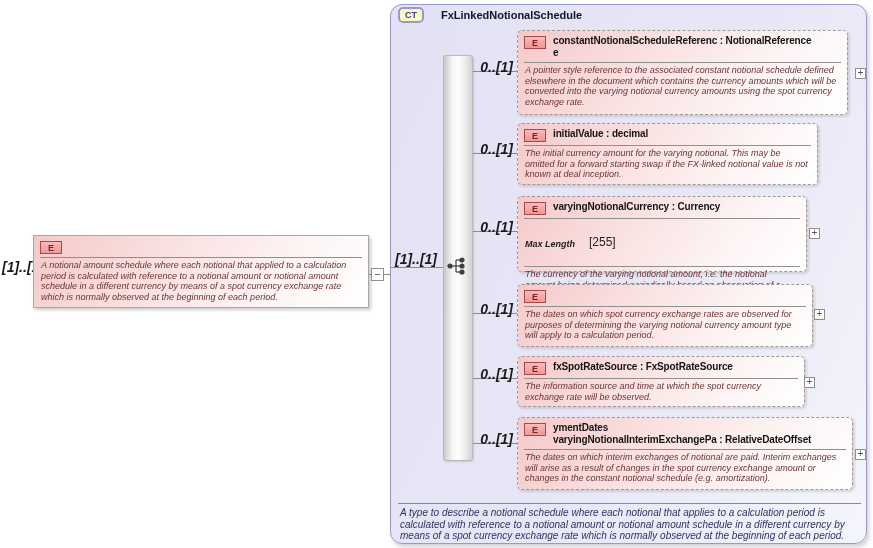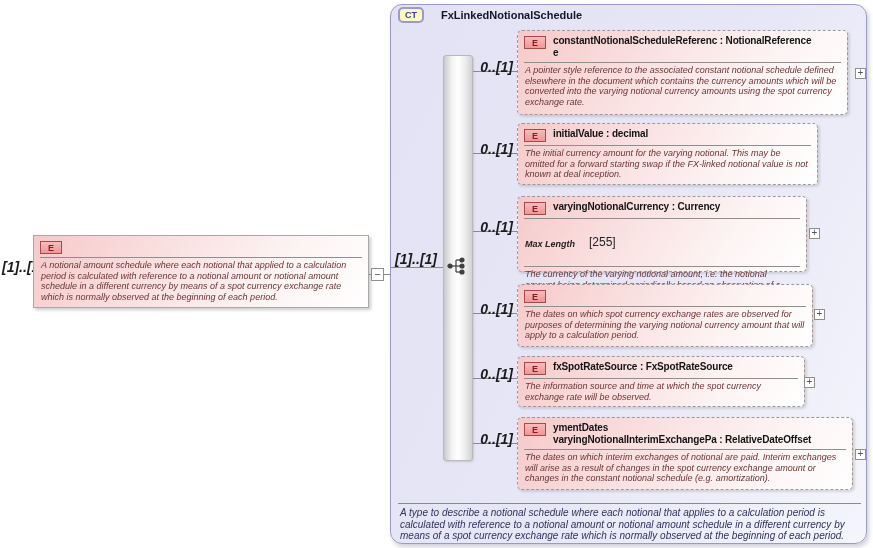--- a/index.html
+++ b/index.html
@@ -205,21 +205,21 @@
 </div>
 <div class="abs handle plus p2">
   <span>+</span>
 </div>
 
 <div class="abs node dashed c3">
   <div class="el-header">
     <div class="e-badge">E</div>
   </div>
   <div class="sep"></div>
-  <div class="anno">The dates on which spot currency exchange rates are observed for purposes of determining the varying notional currency amount that will apply to a calculation period.</div>
+  <div class="anno">The dates on which spot currency exchange rates are observed for purposes of determining the varying notional currency amount type will apply to a calculation period.</div>
 </div>
 <div class="abs handle plus p3">
   <span>+</span>
 </div>
 
 <div class="abs node dashed c4">
   <div class="el-header">
     <div class="e-badge">E</div>
     <div>
       <div class="tl">fxSpotRateSource : FxSpotRateSource</div>

